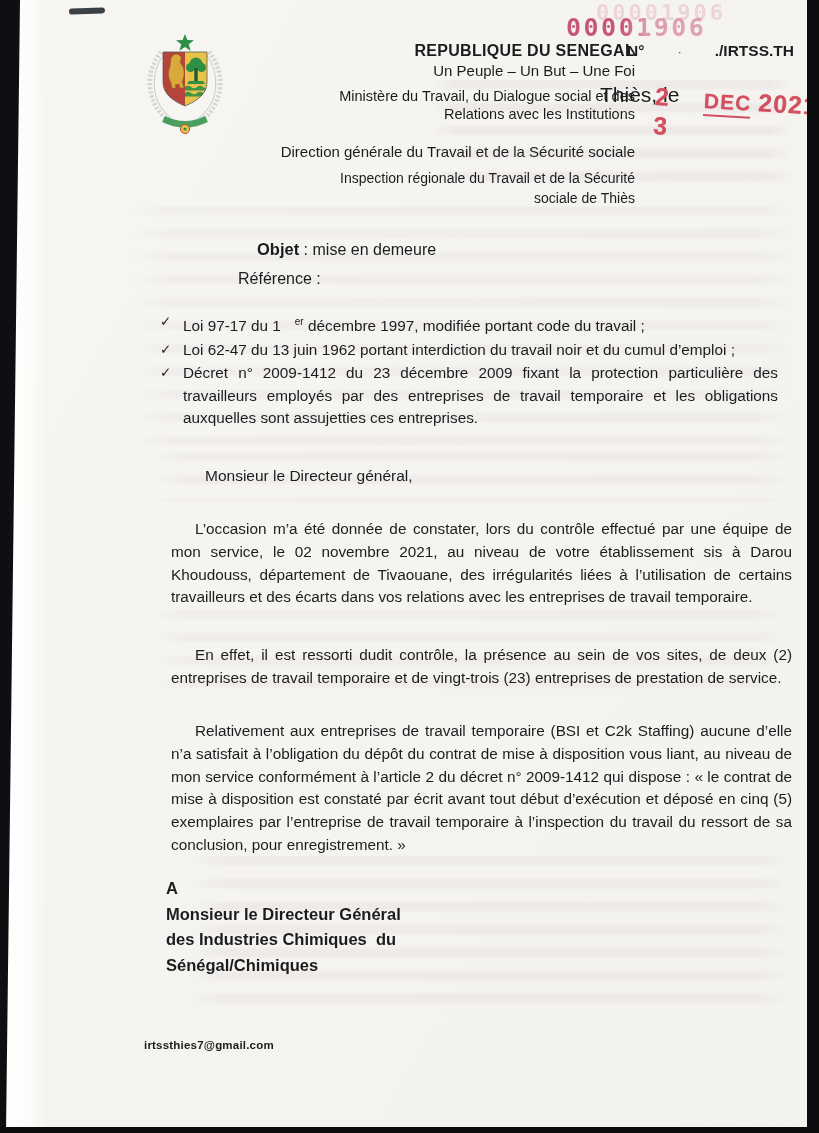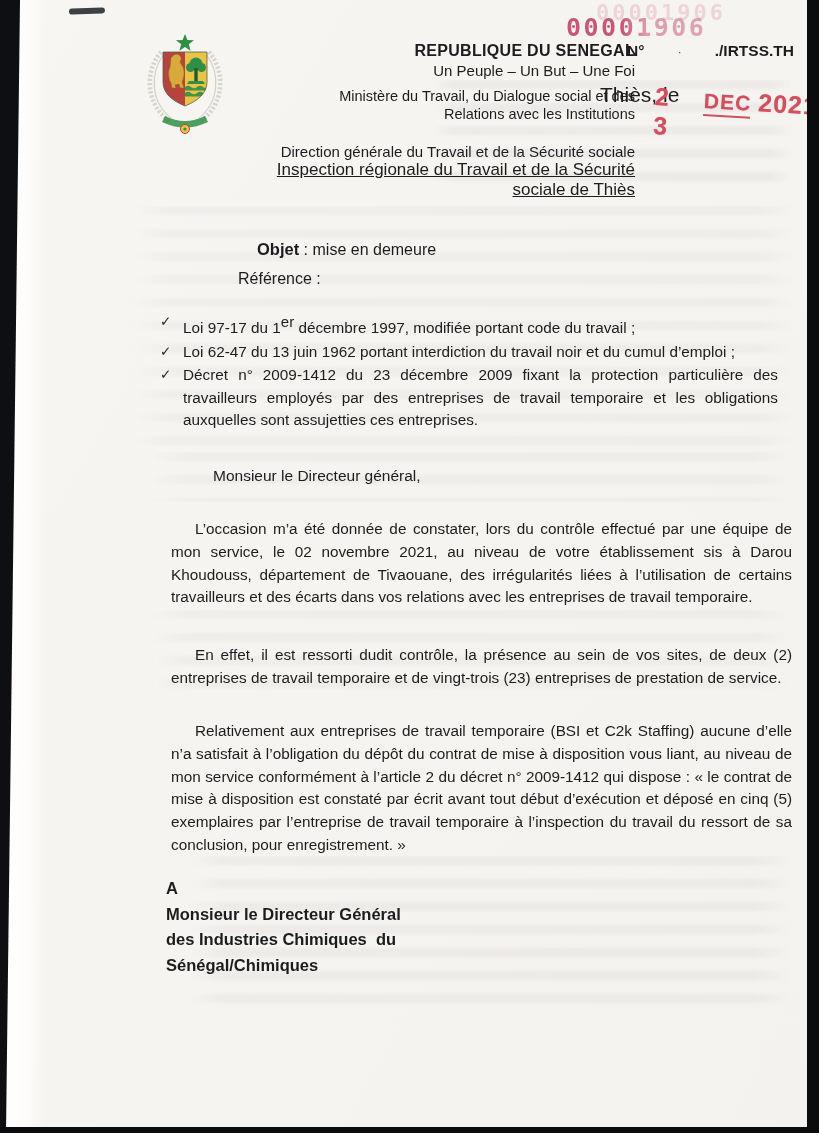--- a/index.html
+++ b/index.html
@@ -40,38 +40,38 @@
   .date-stamp .day{font-size:25px;letter-spacing:4px;}
   .date-stamp .month{font-size:21px;border-bottom:2.5px solid #d14f5f;padding-bottom:1px;letter-spacing:1px;}
   .date-stamp .year{font-size:25px;letter-spacing:1px;}
 
   
   .hdr{position:absolute;left:135px;top:0;width:500px;text-align:right;z-index:4;}
   .hdr .republic{margin-top:42px;font-size:16px;font-weight:bold;letter-spacing:.3px;}
   .hdr .motto{margin-top:2px;font-size:15px;}
   .hdr .ministry{margin-top:9px;font-size:14.5px;line-height:17.5px;}
   .hdr .direction{margin-top:20px;font-size:15px;}
-  .hdr .inspection{font-size:17px;line-height:19.5px;text-decoration:underline;}
+  .hdr .inspection{margin-top:9px;font-size:14px;line-height:19.5px;}
   .coat{position:absolute;left:139px;top:32px;z-index:5;}
   .nref{position:absolute;left:627px;top:42px;width:167px;display:flex;
         justify-content:space-between;align-items:baseline;font-size:15.5px;font-weight:bold;z-index:4;}
   .nref .dot{font-weight:normal;color:#555;font-size:13px;}
   .place-date{position:absolute;left:600px;top:83px;font-size:21px;z-index:4;}
 
   
   .z{z-index:4;position:absolute;}
   .subject{left:257px;top:240px;font-size:16px;}
   .subject b{font-size:16.5px;}
   .refhdr{left:195px;top:270px;font-size:16px;margin-left:43px;}
   .reflist{left:160px;top:311px;width:618px;}
   .ref-item{display:flex;gap:9px;margin-bottom:1px;}
   .check{flex:0 0 14px;font-size:13.5px;color:#2a2a2a;line-height:22.5px;}
   .ref-text{font-size:15.3px;line-height:22.5px;text-align:justify;}
-  .ref-text sup{font-size:15px;}
-  .salutation{left:163px;top:467px;width:620px;font-size:15.5px;text-indent:50px;}
+  .ref-text sup{font-size:10px;margin-left:14px;}
+  .salutation{left:155px;top:467px;width:620px;font-size:15.5px;text-indent:50px;}
   .para{left:155px;width:621px;font-size:15.3px;line-height:22.8px;
         text-align:justify;text-indent:24px;margin:16px;}
   .p1{top:502px;} .p2{top:628px;} .p3{top:704px;}
 
   
   .addr{left:166px;top:876px;font-weight:bold;font-size:16.5px;line-height:25.5px;}
   .addr div{white-space:pre-wrap;}
   .footer{left:144px;top:1037px;width:630px;font-weight:bold;font-size:11.5px;line-height:17.5px;
           letter-spacing:.2px;}
   .footer .l1{text-align:justify;text-align-last:justify;}
@@ -184,18 +184,19 @@
   <p class="z para p3">Relativement aux entreprises de travail temporaire (BSI et C2k Staffing) aucune d’elle n’a satisfait à l’obligation du dépôt du contrat de mise à disposition vous liant, au niveau de mon service conformément à l’article 2 du décret n° 2009-1412 qui dispose : « le contrat de mise à disposition est constaté par écrit avant tout début d’exécution et déposé en cinq (5) exemplaires par l’entreprise de travail temporaire à l’inspection du travail du ressort de sa conclusion, pour enregistrement. »</p>
 
   <div class="z addr">
     <div>A</div>
     <div>Monsieur le Directeur Général</div>
     <div>des Industries Chimiques  du</div>
     <div>Sénégal/Chimiques</div>
   </div>
 
   <div class="z footer">
+    <div class="l2">irtssthies7@gmail.com</div>
   </div>
 
   <div class="edge-left"></div>
   <div class="edge-right"></div>
   <div class="edge-bottom"></div>
 </div>
 
 </body></html>

